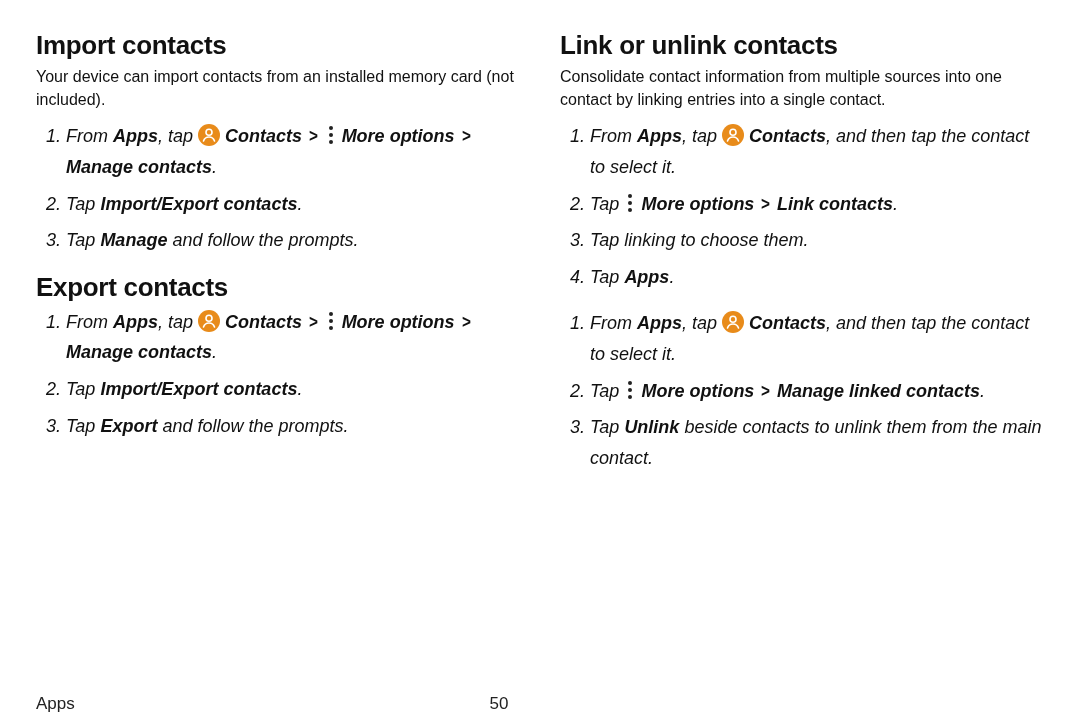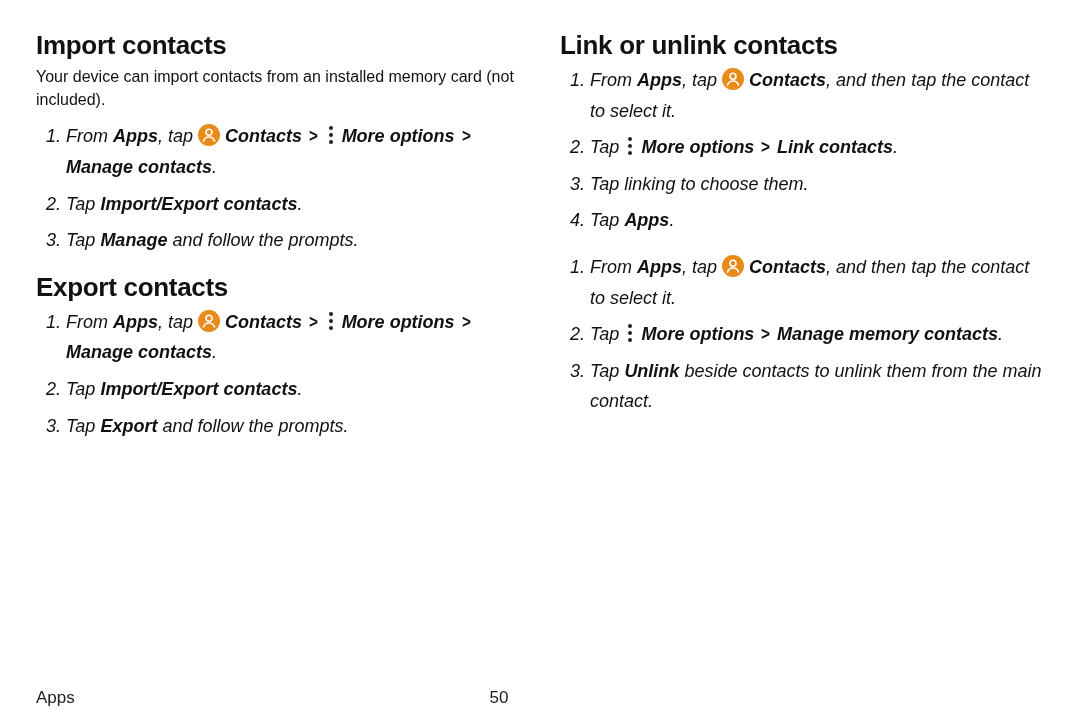--- a/index.html
+++ b/index.html
@@ -8,21 +8,21 @@
     width: 1080px;
     height: 720px;
     background: #fff;
     font-family: Arial, Helvetica, sans-serif;
     color: #111;
   }
   .page {
     box-sizing: border-box;
     width: 1080px;
     height: 720px;
-    padding: 24px 36px 12px 36px;
+    padding: 24px 36px 6px 36px;
     display: flex;
     flex-direction: column;
   }
   .cols {
     flex: 1 1 auto;
     display: flex;
     gap: 40px;
   }
   .col {
     flex: 1 1 0;
@@ -124,36 +124,37 @@
                 <circle cx="8" cy="5.2" r="3" fill="none" stroke="#fff" stroke-width="1.6"></circle>
                 <path d="M2.5 14c1-3 4-4 5.5-4s4.5 1 5.5 4" fill="none" stroke="#fff" stroke-width="1.6" stroke-linecap="round"></path>
               </svg></span><span> </span><span class="b">Contacts</span><span> </span><span class="chev">&gt;</span><span> </span><span class="icon icon-more"><span></span></span><span> </span><span class="b">More options</span><span> </span><span class="chev">&gt;</span><span> </span><span class="b">Manage contacts</span><span>.</span></li>
           <li><span>Tap </span><span class="b">Import/Export contacts</span><span>.</span></li>
           <li><span>Tap </span><span class="b">Export</span><span> and follow the prompts.</span></li>
         </ol>
     </div>
 
     <div class="col">
       <h2>Link or unlink contacts</h2>
+      <p class="intro">Consolidate contact information from multiple sources into one contact by linking entries into a single contact.</p>
       <ol>
           <li><span>From </span><span class="b">Apps</span><span>, tap </span><span class="icon icon-contacts"><svg width="16" height="16" viewBox="0 0 16 16">
                 <circle cx="8" cy="5.2" r="3" fill="none" stroke="#fff" stroke-width="1.6"></circle>
                 <path d="M2.5 14c1-3 4-4 5.5-4s4.5 1 5.5 4" fill="none" stroke="#fff" stroke-width="1.6" stroke-linecap="round"></path>
               </svg></span><span> </span><span class="b">Contacts</span><span>, and then tap the contact to select it.</span></li>
           <li><span>Tap </span><span class="icon icon-more"><span></span></span><span> </span><span class="b">More options</span><span> </span><span class="chev">&gt;</span><span> </span><span class="b">Link contacts</span><span>.</span></li>
           <li><span>Tap linking to choose them.</span></li>
           <li><span>Tap </span><span class="b">Apps</span><span>.</span></li>
         </ol>
 
       <ol>
           <li><span>From </span><span class="b">Apps</span><span>, tap </span><span class="icon icon-contacts"><svg width="16" height="16" viewBox="0 0 16 16">
                 <circle cx="8" cy="5.2" r="3" fill="none" stroke="#fff" stroke-width="1.6"></circle>
                 <path d="M2.5 14c1-3 4-4 5.5-4s4.5 1 5.5 4" fill="none" stroke="#fff" stroke-width="1.6" stroke-linecap="round"></path>
               </svg></span><span> </span><span class="b">Contacts</span><span>, and then tap the contact to select it.</span></li>
-          <li><span>Tap </span><span class="icon icon-more"><span></span></span><span> </span><span class="b">More options</span><span> </span><span class="chev">&gt;</span><span> </span><span class="b">Manage memory contacts</span><span>.</span></li>
+          <li><span>Tap </span><span class="icon icon-more"><span></span></span><span> </span><span class="b">More options</span><span> </span><span class="chev">&gt;</span><span> </span><span class="b">Manage linked contacts</span><span>.</span></li>
           <li><span>Tap </span><span class="b">Unlink</span><span> beside contacts to unlink them from the main contact.</span></li>
         </ol>
     </div>
   </div>
 
   <div class="footer">
     <span class="sect">Apps</span>
     <span class="pn">50</span>
   </div>
 </div>

